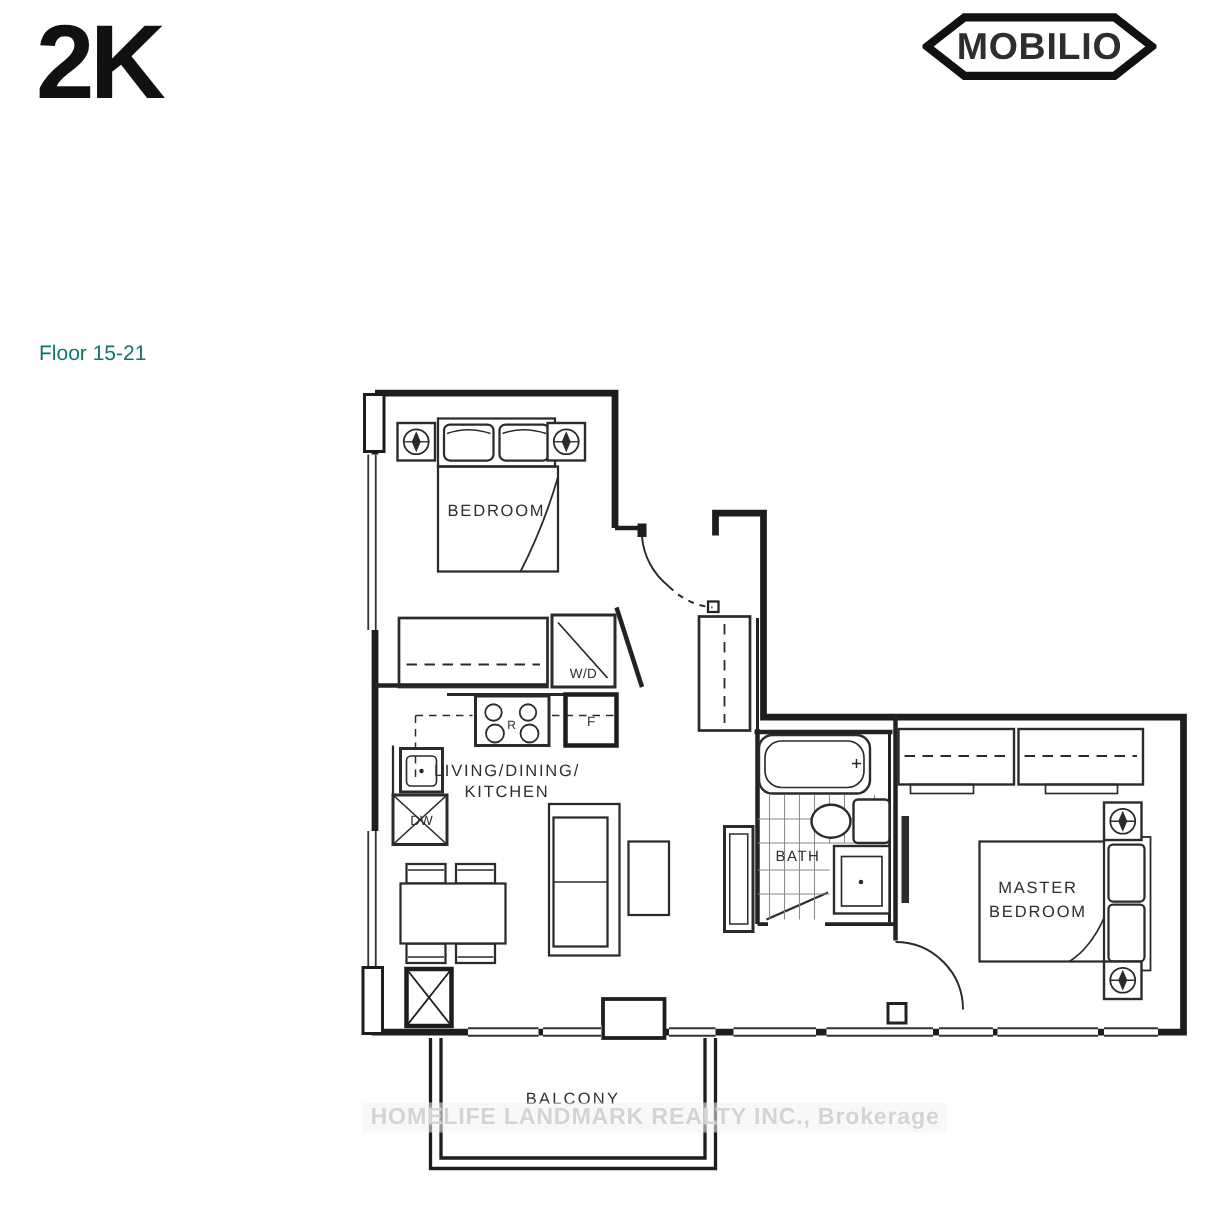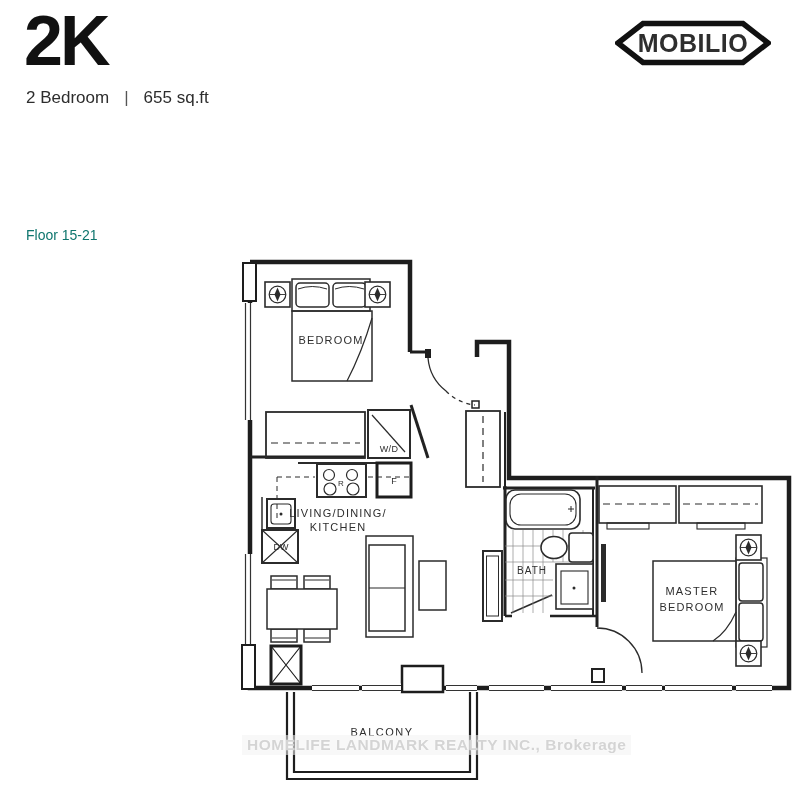--- a/index.html
+++ b/index.html
@@ -2,21 +2,21 @@
 <html><head>
 <meta charset="utf-8">
 <style>
   html,body{margin:0;padding:0;background:#fff;}
   .page{position:relative;width:807px;height:807px;background:#fff;overflow:hidden;
         font-family:"Liberation Sans",sans-serif;color:#1c1c1c;}
   .unit-code{position:absolute;left:24px;top:6px;font-size:70px;font-weight:bold;
              letter-spacing:-3px;line-height:1;color:#111;}
   .schedule{position:absolute;left:396px;top:17px;transform:translateX(-50%);
             font-size:19px;font-weight:bold;letter-spacing:.4px;color:#111;white-space:nowrap;}
-  .logo{position:absolute;left:615px;top:20px;width:156px;height:46px;}
+  .logo{position:absolute;left:615px;top:8px;width:156px;height:46px;}
   .subtitle{position:absolute;left:26px;top:88px;font-size:17px;color:#2d2d2d;white-space:nowrap;}
   .subtitle .sep{margin:0 15px;color:#555;}
   .floors{position:absolute;left:26px;top:227px;font-size:14px;color:#0f766e;}
   .plan-svg{position:absolute;left:0;top:0;}
   .watermark{position:absolute;left:230px;top:735px;z-index:5;font-size:15.5px;font-weight:bold;
              letter-spacing:.5px;color:#d4d4d4;white-space:nowrap;
              background:rgba(242,242,242,.55);padding:1px 5px;
              text-shadow:0 0 2px rgba(255,255,255,.9);margin-left:12px;}
   svg text{font-family:"Liberation Sans",sans-serif;fill:#2e2e2e;}
   .room-label{font-size:11px;letter-spacing:1.2px;}
@@ -29,23 +29,20 @@
 
   <div class="unit-code">2K</div>
 
   <div class="logo">
     <svg width="156" height="46" viewBox="0 0 156 46">
       <polygon points="3,23 28,3.5 128,3.5 153,23 128,42.5 28,42.5" fill="#fff" stroke="#111" stroke-width="5.5"></polygon>
       <text x="78" y="31.5" text-anchor="middle" font-size="25" font-weight="bold" letter-spacing="0.5" fill="#111">MOBILIO</text>
     </svg>
   </div>
 
-  <div class="subtitle">
-    <span>2 Bedroom</span><span class="sep">|</span><span>655 sq.ft</span>
-  </div>
 
   <div class="floors">Floor 15-21</div>
 
   <svg class="plan-svg" width="807" height="807" viewBox="0 0 807 807">
     <defs>
       <g id="fixture">
         <rect x="0" y="0" width="25" height="25" fill="#fff" stroke="#2b2b2b" stroke-width="1.6"></rect>
         <circle cx="12.5" cy="12.5" r="8.3" fill="none" stroke="#2b2b2b" stroke-width="1.2"></circle>
         <line x1="4.5" y1="12.5" x2="20.5" y2="12.5" stroke="#2b2b2b" stroke-width="0.9"></line>
         <path d="M 12.5,5.5 L 15.5,12.5 L 12.5,19.5 L 9.5,12.5 Z" fill="#2b2b2b"></path>

